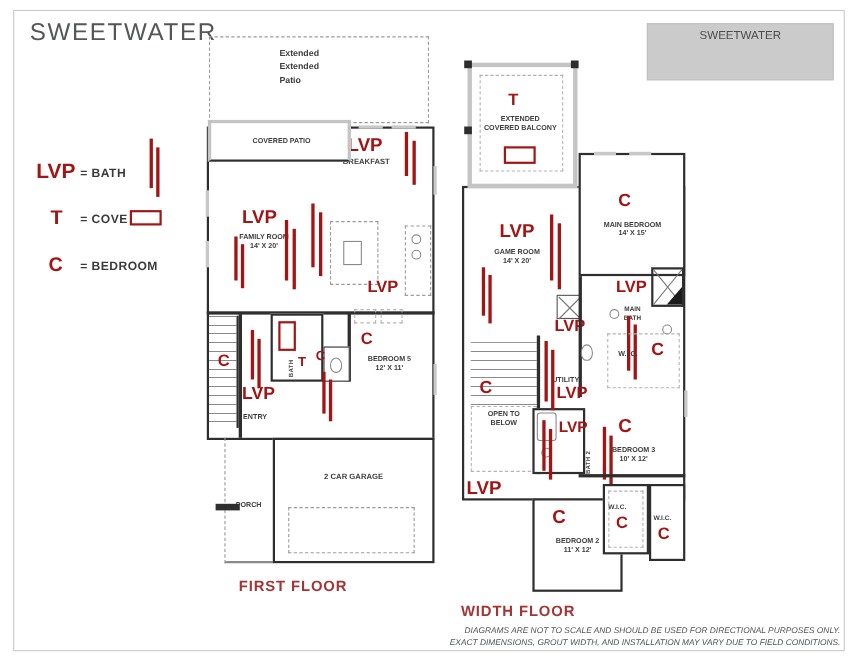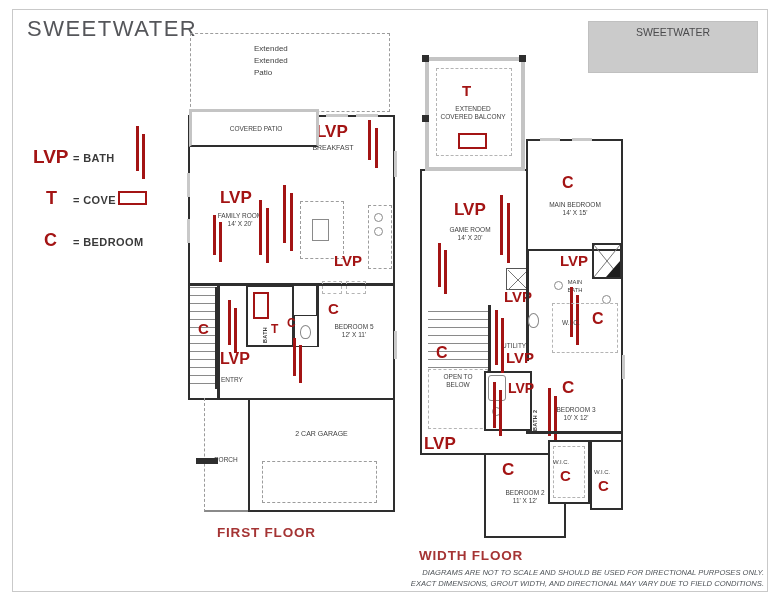--- a/index.html
+++ b/index.html
@@ -9,21 +9,21 @@
     --txt:#3e3e3e;
   }
   html,body{margin:0;padding:0;}
   body{width:780px;height:600px;background:#fff;font-family:"Liberation Sans",sans-serif;position:relative;overflow:hidden;}
   .abs{position:absolute;}
   .frame{left:12px;top:9px;width:754px;height:581px;border:1.5px solid #c9c9c9;}
   .page-title{left:27px;top:16px;font-size:22px;color:#55565a;letter-spacing:1.5px;}
   .titleblock{left:588px;top:21px;width:170px;height:52px;background:#cbcbcb;border:1px solid #c0c0c0;
     color:#4b4b4d;font-size:10.5px;text-align:center;line-height:1.4;padding-top:3px;box-sizing:border-box;}
   .code{color:var(--red);font-weight:bold;line-height:1;}
-  .room-label{font-size:6.5px;font-weight:normal;color:var(--txt);text-align:center;line-height:1.3;white-space:nowrap;}
+  .room-label{font-size:6.5px;font-weight:bold;color:var(--txt);text-align:center;line-height:1.3;white-space:nowrap;}
   .room-label.left{text-align:left;}
   .legend-code{font-size:18px;}
   .legend-eq{font-size:11px;font-weight:bold;color:#3a3a3a;letter-spacing:.4px;}
   .wm{width:2.5px;background:var(--red);}
   .tile-icon{border:2.5px solid var(--red);box-sizing:border-box;}
   .wall-rect{border:2.5px solid var(--wall);box-sizing:border-box;background:#fff;}
   .wall-rect-thin{border:2px solid var(--wall);box-sizing:border-box;background:#fff;}
   .wall-seg{background:var(--wall);}
   .dashed{border:1.3px dashed #9c9c9c;box-sizing:border-box;}
   .dashed-lt{border:1.1px dashed #b4b4b4;box-sizing:border-box;}
@@ -264,14 +264,14 @@
 
   <div class="abs wall-rect-thin" style="left:170px;top:385px;width:33px;height:70px;"></div>
   <div class="abs room-label left" style="left:174px;top:414px;font-size:6px;">W.I.C.</div>
   <span class="abs code" style="left:178px;top:423px;font-size:15px;">C</span>
 </div>
 
 <div class="abs caption" style="left:419px;top:548px;">WIDTH FLOOR</div>
 
 <div class="abs disclaimer">
   <div>DIAGRAMS ARE NOT TO SCALE AND SHOULD BE USED FOR DIRECTIONAL PURPOSES ONLY.</div>
-  <div>EXACT DIMENSIONS, GROUT WIDTH, AND DIRECTIONAL MAY VARY DUE TO FIELD CONDITIONS.</div>
+  <div>EXACT DIMENSIONS, GROUT WIDTH, AND INSTALLATION MAY VARY DUE TO FIELD CONDITIONS.</div>
 </div>
 
 </body></html>

